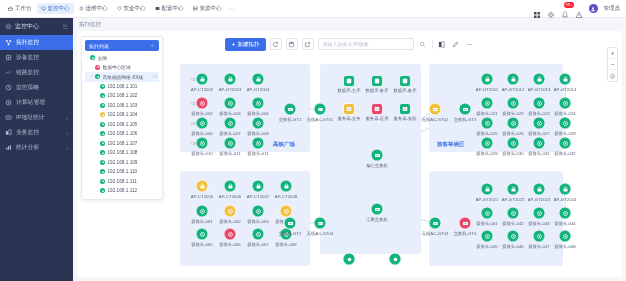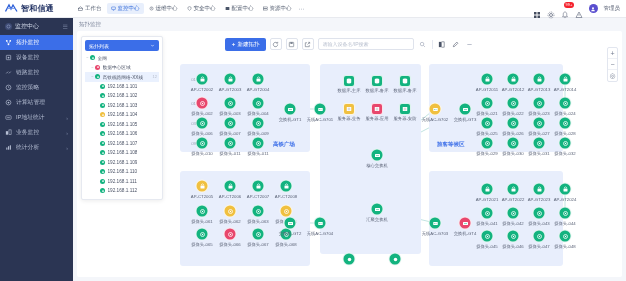--- a/index.html
+++ b/index.html
@@ -205,29 +205,20 @@
     position: absolute; font-size: 4.3px; color: #9aa2b4;
     transform: translate(-100%,-50%); white-space: nowrap;
   }
 </style>
 </head>
 <body>
 
 <div class="app">
 
   <div class="topbar">
-    <div class="brand">
-      <span class="brand-mark">
-        <svg viewBox="0 0 26 20" width="13" height="11">
-          <path d="M1 16 L8 3 L12 11 L16 3 L24 16" fill="none" stroke="#2a5ed8" stroke-width="2.6"></path>
-          <path d="M4 10 L22 10" stroke="#6b8ee8" stroke-width="1.6"></path>
-        </svg>
-      </span>
-      <span class="brand-name">智和信通</span>
-    </div>
     <div class="topnav">
         <div class="topnav-item">
           <span class="topnav-ico"><svg viewBox="0 0 16 16" width="5" height="5">
               <rect x="2" y="7" width="12" height="7" fill="none" stroke="currentColor" stroke-width="1.6"></rect>
               <path d="M1 8 L8 2 L15 8" fill="none" stroke="currentColor" stroke-width="1.6"></path>
             </svg></span>
           <span>工作台</span>
         </div>
         <div class="topnav-item active">
           <span class="topnav-ico"><svg viewBox="0 0 16 16" width="5" height="5">

